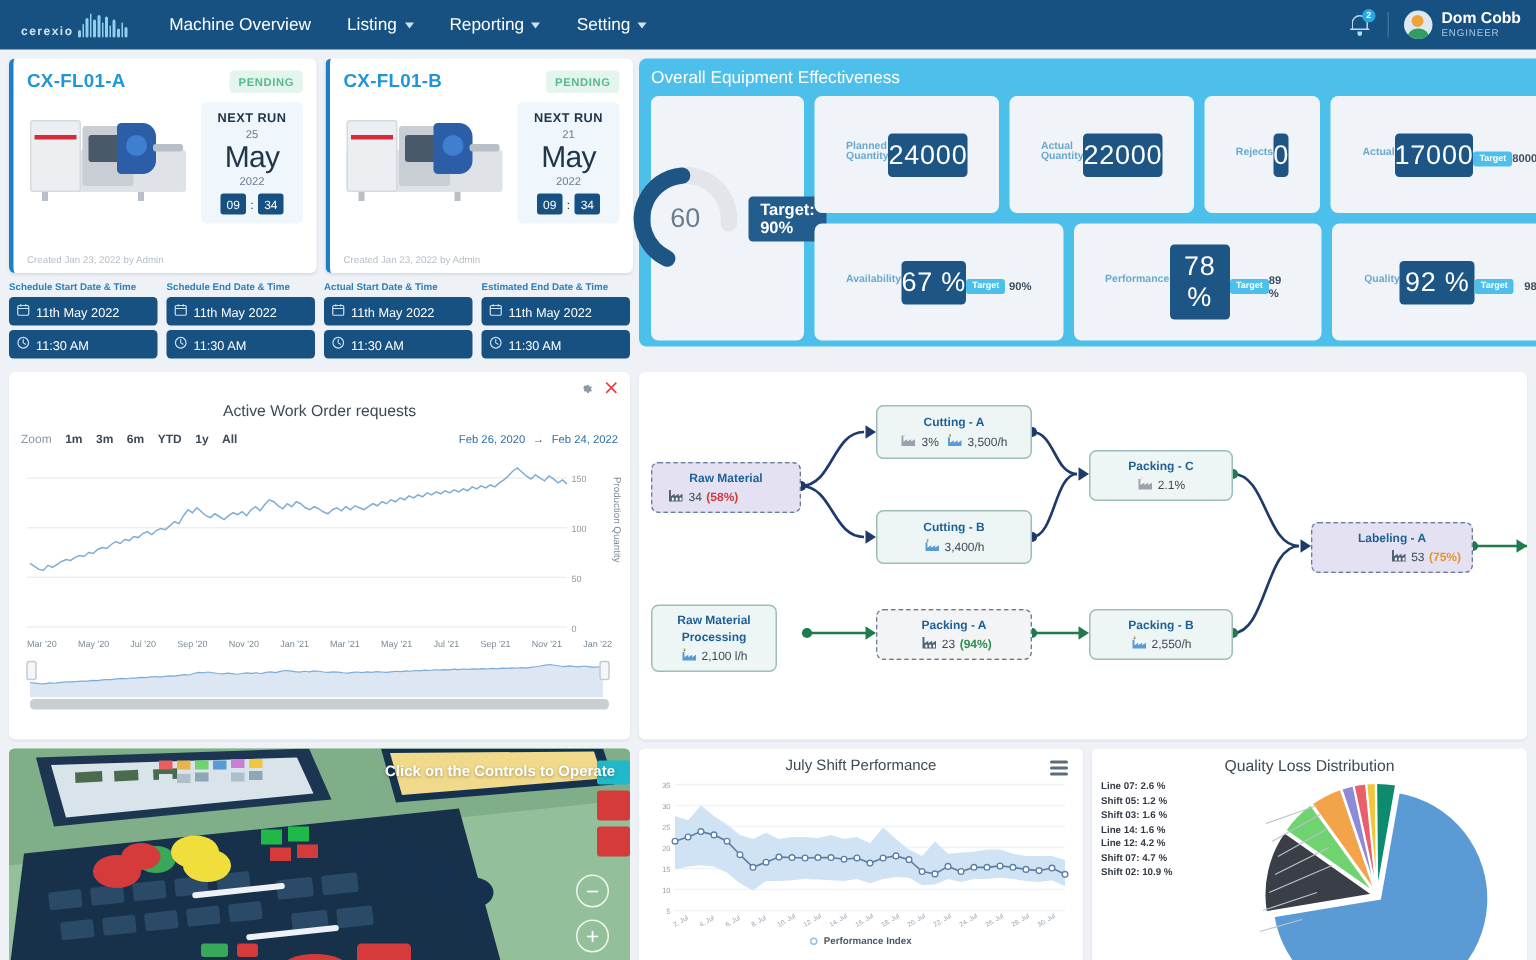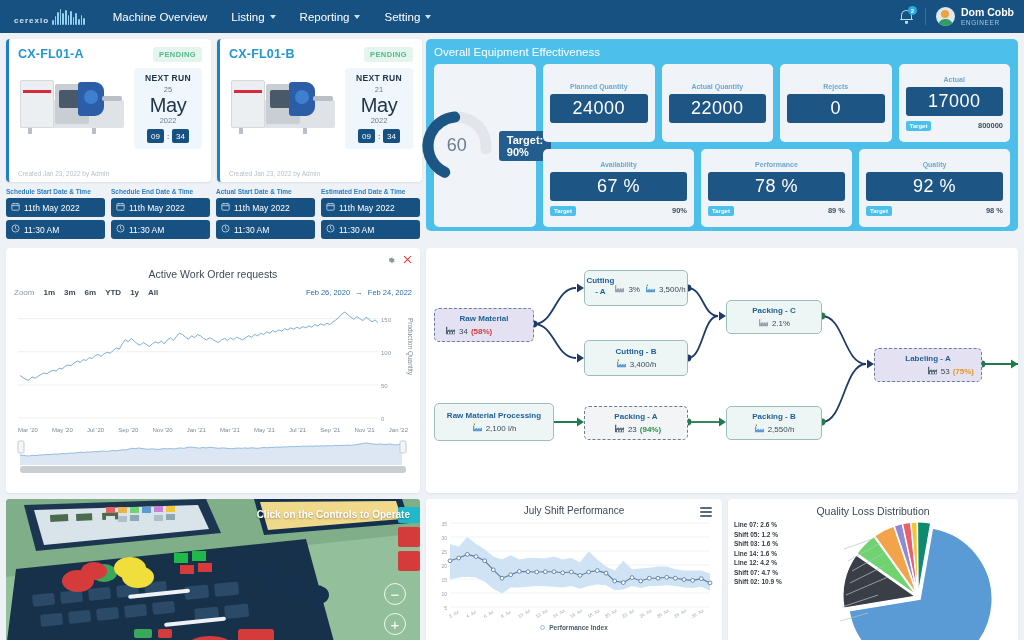--- a/index.html
+++ b/index.html
@@ -118,22 +118,22 @@
   .gauge-val{
     position:absolute;inset:0;display:flex;align-items:center;justify-content:center;
     font-size:18px;color:#6b7c8c;
   }
   .gauge-target{
     background:#235d8d;color:#fff;font-size:11px;font-weight:700;padding:3px 8px;border-radius:3px;
   }
   .oee-right{flex:1;display:flex;flex-direction:column;gap:7px;}
   .kpi-row{display:flex;gap:7px;flex:1;}
   .kpi{
-    background:#f0f4f8;border-radius:5px;padding:5px 7px;flex:1;display:flex;
-    flex-direction:column;align-items:center;justify-content:center;
+    background:#f0f4f8;border-radius:5px;padding:5px 21px;flex:1;display:flex;
+    flex-direction:row;align-items:center;justify-content:center;
   }
   .kpi-label{font-size:7px;color:#6aa9cf;margin-bottom:4px;font-weight:600;}
   .kpi-val{
     background:#1d5584;color:#fff;width:100%;text-align:center;border-radius:3px;
     font-size:18px;padding:4px 0;letter-spacing:.5px;
   }
   .kpi-foot{display:flex;align-items:center;justify-content:space-between;width:100%;margin-top:5px;}
   .tag-target{background:#4cc0ea;color:#fff;font-size:6px;padding:2px 4px;border-radius:2px;font-weight:600;}
   .tgt-val{font-size:7.5px;color:#3d4f60;font-weight:700;}
 
@@ -574,21 +574,21 @@
             <div class="node-title">Raw Material</div>
       <div class="node-row" style="justify-content:flex-start;padding-left:3px;">
               <span class="node-metric"><span><svg class="ico-factory" viewBox="0 0 16 14">
                     <path fill="#4e6275" d="M1 13h14V5l-4 2.4V5L7 7.4V5L3 7.4V1H1z"></path>
                     <rect x="4" y="9" width="2" height="3" fill="#fff"></rect>
                     <rect x="8" y="9" width="2" height="3" fill="#fff"></rect>
                     <rect x="12" y="9" width="2" height="3" fill="#fff"></rect>
                   </svg></span>34 <span class="pct-red" style="">(58%)</span></span>
             </div>
           </div>
-          <div class="node" style="left: 158px; top: 22px; width: 104px; min-height: 36px; display: flex; flex-direction: row; justify-content: center;">
+          <div class="node" style="left: 158px; top: 22px; width: 104px; min-height: 36px; display: flex; flex-direction: column; justify-content: center;">
             <div class="node-title">Cutting - A</div>
       <div class="node-row" style="">
               <span class="node-metric"><span><svg class="ico-factory" viewBox="0 0 16 14">
                     <path fill="#9aa3ad" d="M1 13h14V6l-4 2.4V6L7 8.4V6L3 8.4V2H1z"></path>
                     <circle cx="4" cy="1.6" r="1.3" fill="#dfe4e9"></circle>
                     <circle cx="7" cy=".9" r="1.1" fill="#e8ecef"></circle>
                   </svg></span>3%</span>
               <span class="node-metric"><span><svg class="ico-plant" viewBox="0 0 16 14">
                     <path fill="#5b9bd5" d="M1 13h14V7l-4 2.6V7L7 9.6V7L3 9.6V4H1z"></path>
                     <path fill="#2f4a66" d="M2.2 3.2h1.6V1h-.5z"></path>
@@ -620,21 +620,21 @@
             <div class="node-title">Labeling - A</div>
       <div class="node-row" style="justify-content:flex-end;padding-left:3px;">
               <span class="node-metric"><span><svg class="ico-factory" viewBox="0 0 16 14">
                     <path fill="#4e6275" d="M1 13h14V5l-4 2.4V5L7 7.4V5L3 7.4V1H1z"></path>
                     <rect x="4" y="9" width="2" height="3" fill="#fff"></rect>
                     <rect x="8" y="9" width="2" height="3" fill="#fff"></rect>
                     <rect x="12" y="9" width="2" height="3" fill="#fff"></rect>
                   </svg></span>53 <span class="pct-orange" style="">(75%)</span></span>
             </div>
           </div>
-          <div class="node" style="left: 8px; top: 155px; width: 120px; min-height: 38px; display: flex; flex-direction: column; justify-content: center;">
+          <div class="node" style="left: 8px; top: 155px; width: 84px; min-height: 38px; display: flex; flex-direction: column; justify-content: center;">
             <div class="node-title">Raw Material Processing</div>
       <div class="node-row" style="">
               <span class="node-metric"><span><svg class="ico-plant" viewBox="0 0 16 14">
                     <path fill="#5b9bd5" d="M1 13h14V7l-4 2.6V7L7 9.6V7L3 9.6V4H1z"></path>
                     <path fill="#2f4a66" d="M2.2 3.2h1.6V1h-.5z"></path>
                     <circle cx="3" cy=".9" r="1.1" fill="#f0c63c"></circle>
                   </svg></span>2,100 l/h</span>
             </div>
           </div>
           <div class="node dashed-grey" style="left: 158px; top: 158px; width: 104px; min-height: 32px; display: flex; flex-direction: column; justify-content: center;">

